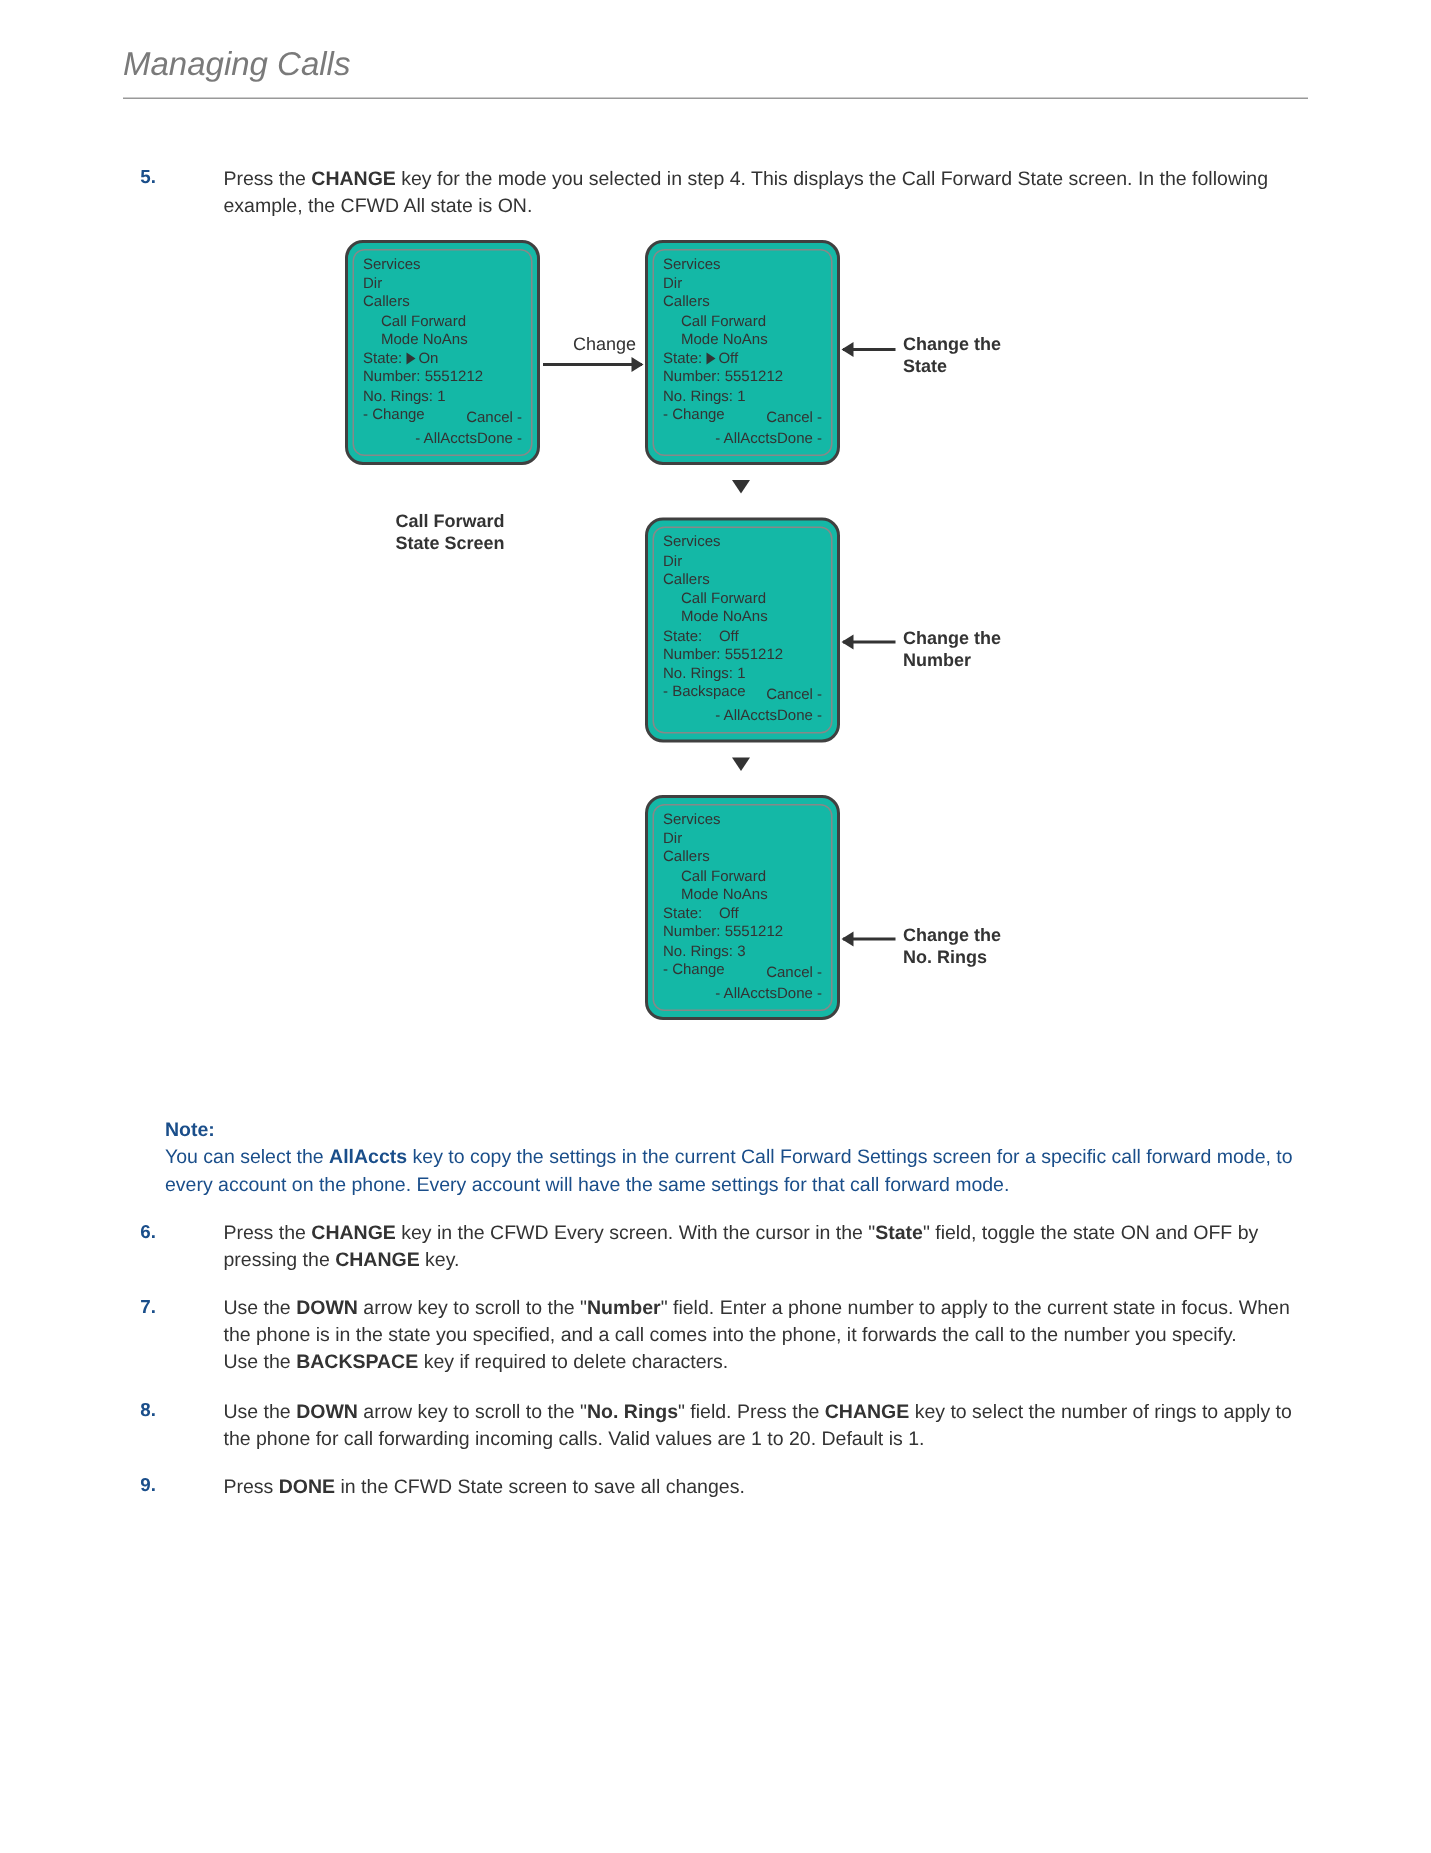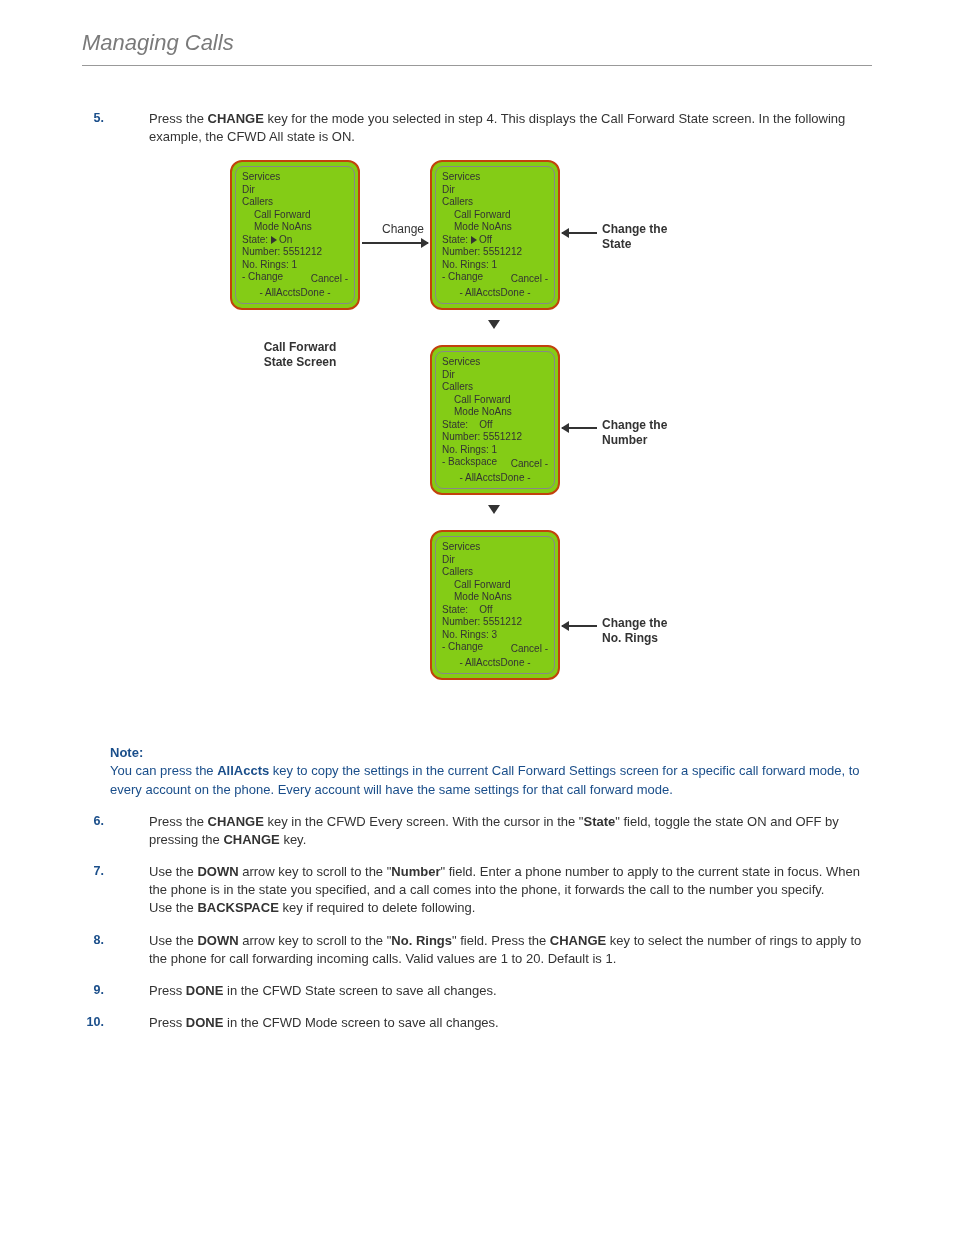--- a/index.html
+++ b/index.html
@@ -77,45 +77,45 @@
   
   .diagram {
     position: relative;
     height: 570px;
     margin: 6px 0 12px 28px;
   }
   .phone-screen {
     position: absolute;
     width: 130px;
     height: 150px;
-    border: 2px solid #c2410c;
+    border: 2px solid #404040;
     border-radius: 12px;
     box-sizing: border-box;
     padding: 4px 3px;
-    background: #84cc16;
+    background: #14b8a6;
   }
   .inner {
     border: 1px solid #888;
     border-radius: 8px;
     height: 100%;
     box-sizing: border-box;
     padding: 4px 6px;
     font-size: 10px;
     line-height: 1.25;
     position: relative;
   }
   .inner .indent { padding-left: 12px; }
   .inner .row { white-space: nowrap; }
   .inner .bottom-row {
     position: absolute;
     bottom: 4px;
     left: 6px;
     right: 6px;
     display: flex;
-    justify-content: center;
+    justify-content: flex-end;
   }
   .inner .mid-right {
     position: absolute;
     right: 6px;
   }
   .tri {
     display: inline-block;
     width: 0; height: 0;
     border-top: 4px solid transparent;
     border-bottom: 4px solid transparent;
@@ -272,54 +272,48 @@
     </div>
 
     <div class="arrow left" style="left:452px; top:465px; width:35px;"></div>
     <div class="label" style="left:492px; top:456px; white-space:pre;">Change the
 No. Rings</div>
 
   </div>
 
   <div class="note-box">
     <span class="note-label">Note:</span><br>
-    <span>You can press the </span><b>AllAccts</b><span> key to copy the settings in the current Call Forward Settings screen for a specific call forward mode, to every account on the phone. Every account will have the same settings for that call forward mode.</span>
+    <span>You can select the </span><b>AllAccts</b><span> key to copy the settings in the current Call Forward Settings screen for a specific call forward mode, to every account on the phone. Every account will have the same settings for that call forward mode.</span>
   </div>
 
   <div class="step">
     <div class="step-num">6.</div>
     <div class="step-body">
       <span>Press the </span><b>CHANGE</b><span> key in the CFWD Every screen. With the cursor in the "</span><b>State</b><span>" field, toggle the state ON and OFF by pressing the </span><b>CHANGE</b><span> key.</span>
     </div>
   </div>
 
   <div class="step">
     <div class="step-num">7.</div>
     <div class="step-body">
       <span>Use the </span><b>DOWN</b><span> arrow key to scroll to the "</span><b>Number</b><span>" field. Enter a phone number to apply to the current state in focus. When the phone is in the state you specified, and a call comes into the phone, it forwards the call to the number you specify.</span><br>
-      <span>Use the </span><b>BACKSPACE</b><span> key if required to delete following.</span>
+      <span>Use the </span><b>BACKSPACE</b><span> key if required to delete characters.</span>
     </div>
   </div>
 
   <div class="step">
     <div class="step-num">8.</div>
     <div class="step-body">
       <span>Use the </span><b>DOWN</b><span> arrow key to scroll to the "</span><b>No. Rings</b><span>" field. Press the </span><b>CHANGE</b><span> key to select the number of rings to apply to the phone for call forwarding incoming calls. Valid values are 1 to 20. Default is 1.</span><br>
     </div>
   </div>
 
   <div class="step">
     <div class="step-num">9.</div>
     <div class="step-body">
       <span>Press </span><b>DONE</b><span> in the CFWD State screen to save all changes.</span>
     </div>
   </div>
 
-  <div class="step">
-    <div class="step-num">10.</div>
-    <div class="step-body">
-      <span>Press </span><b>DONE</b><span> in the CFWD Mode screen to save all changes.</span>
-    </div>
-  </div>
 
 
 
 </div>
 
 </body></html>

